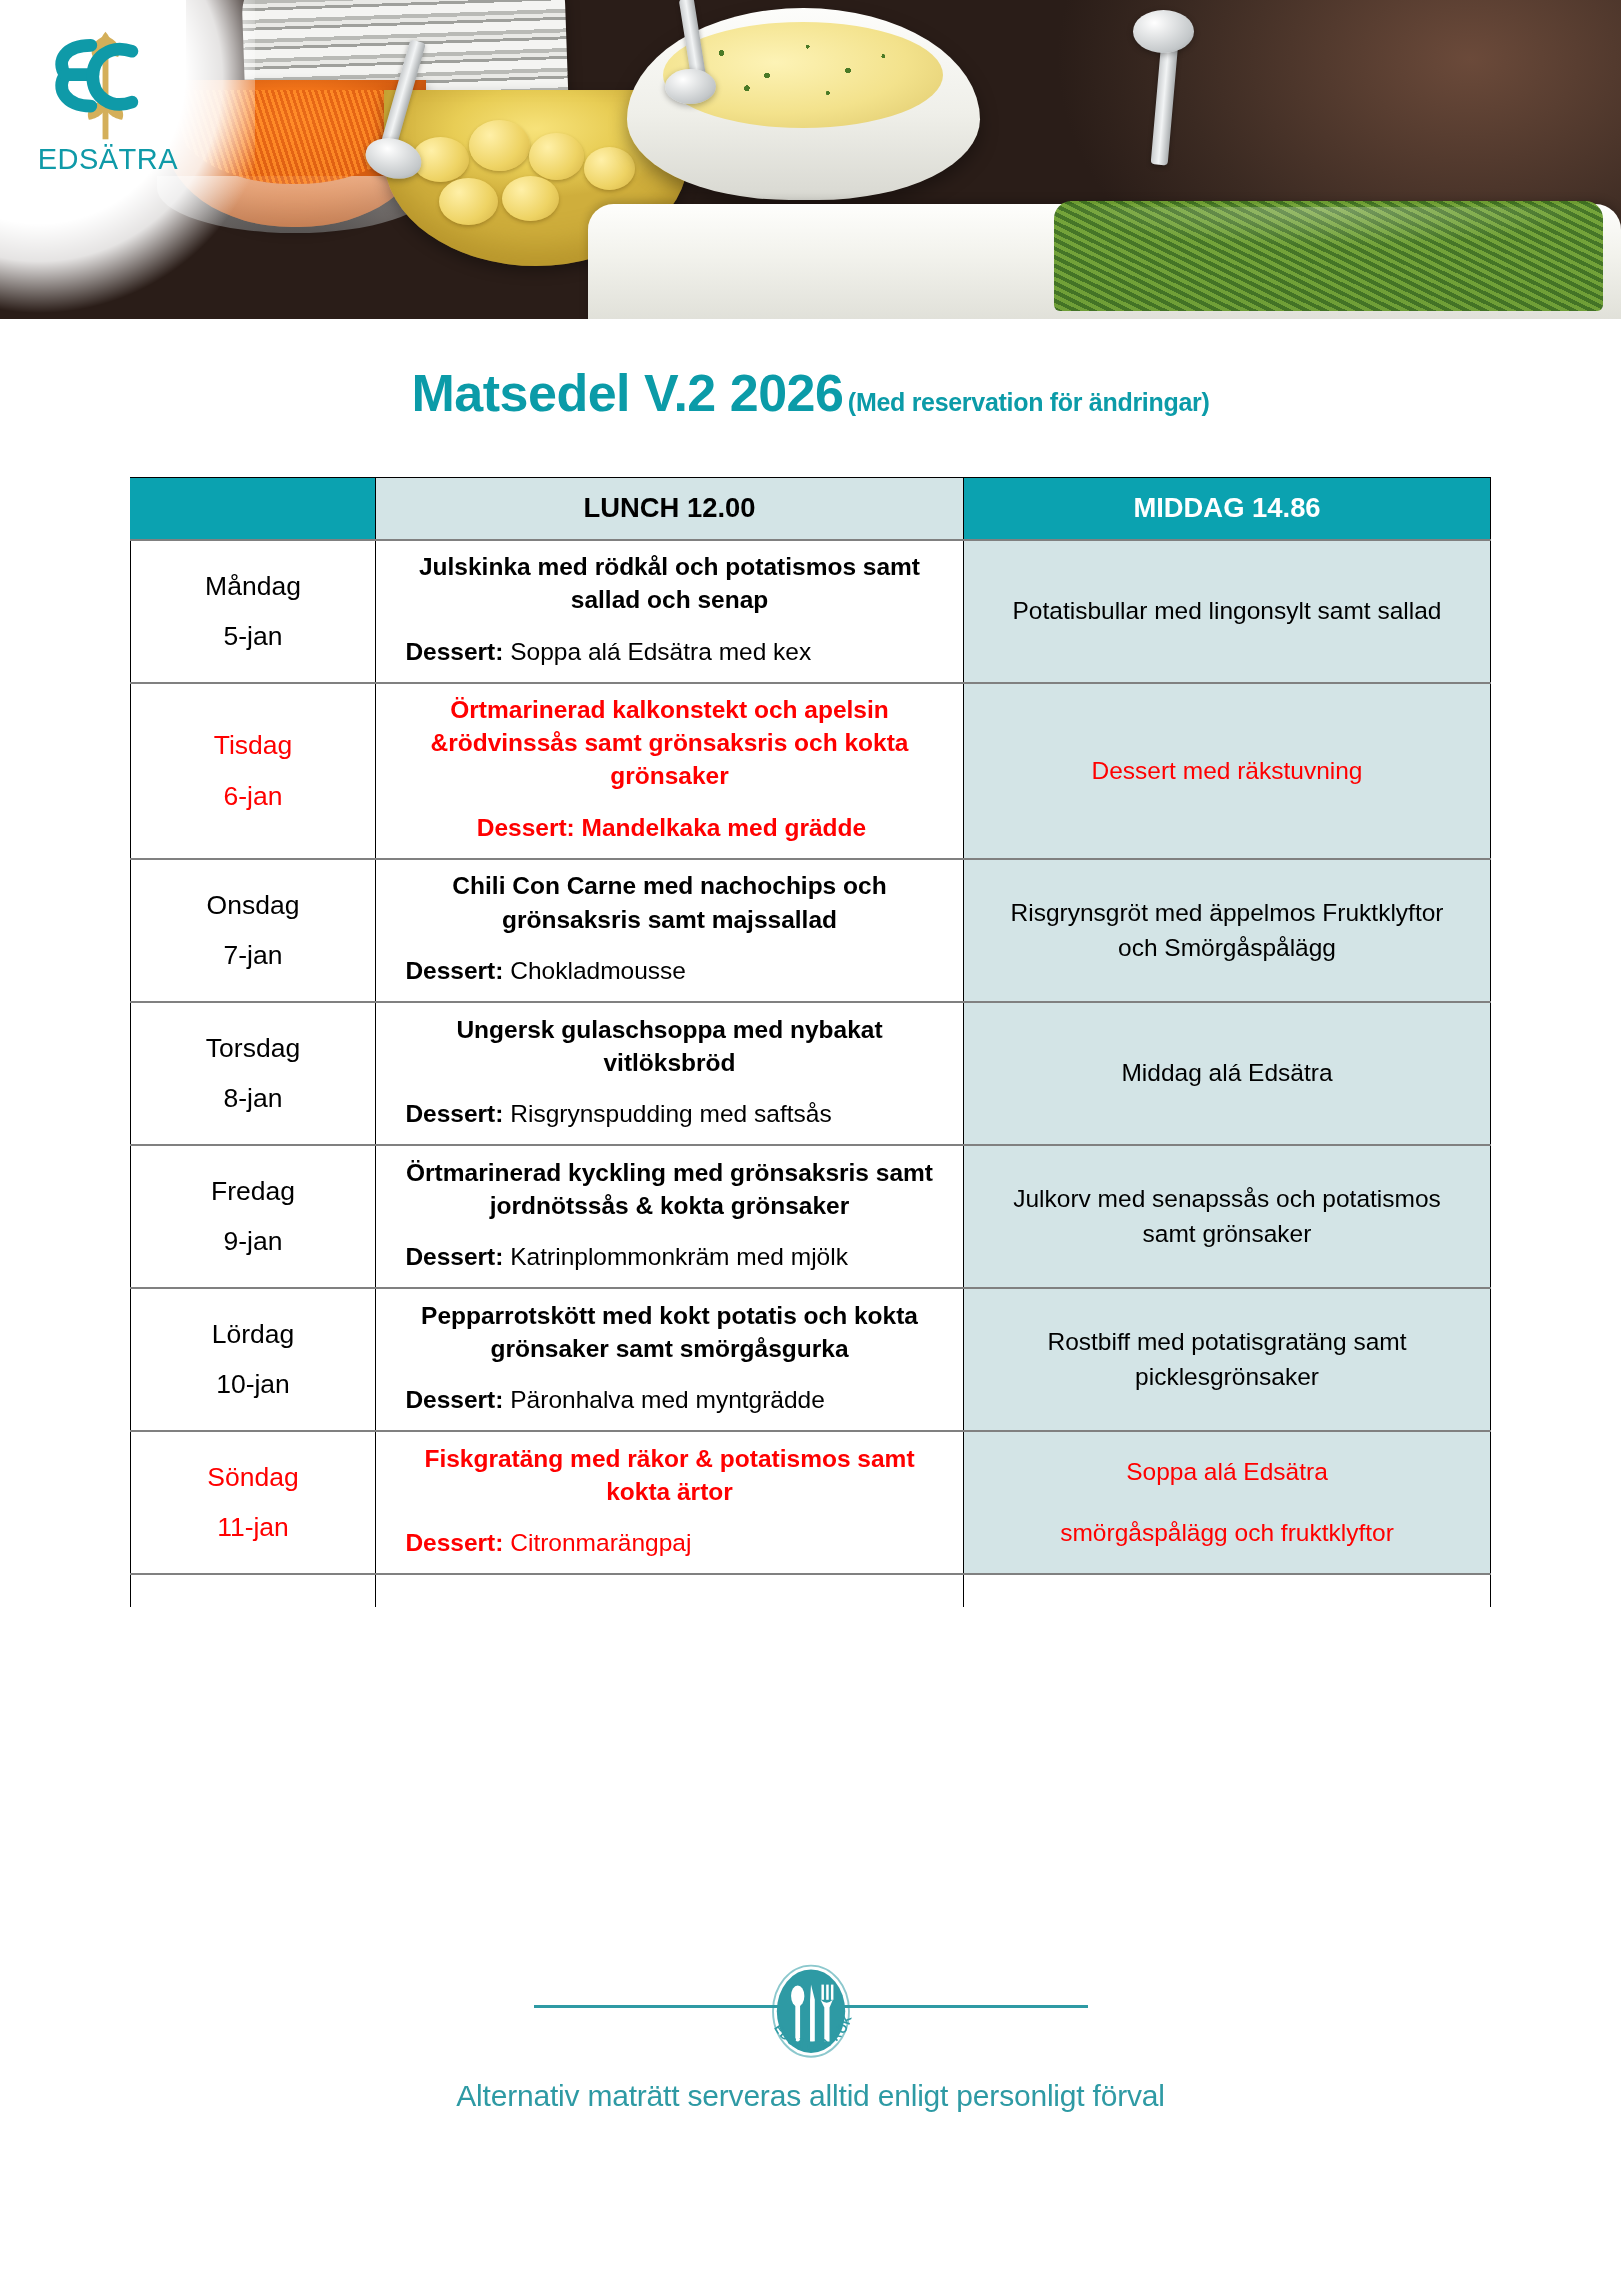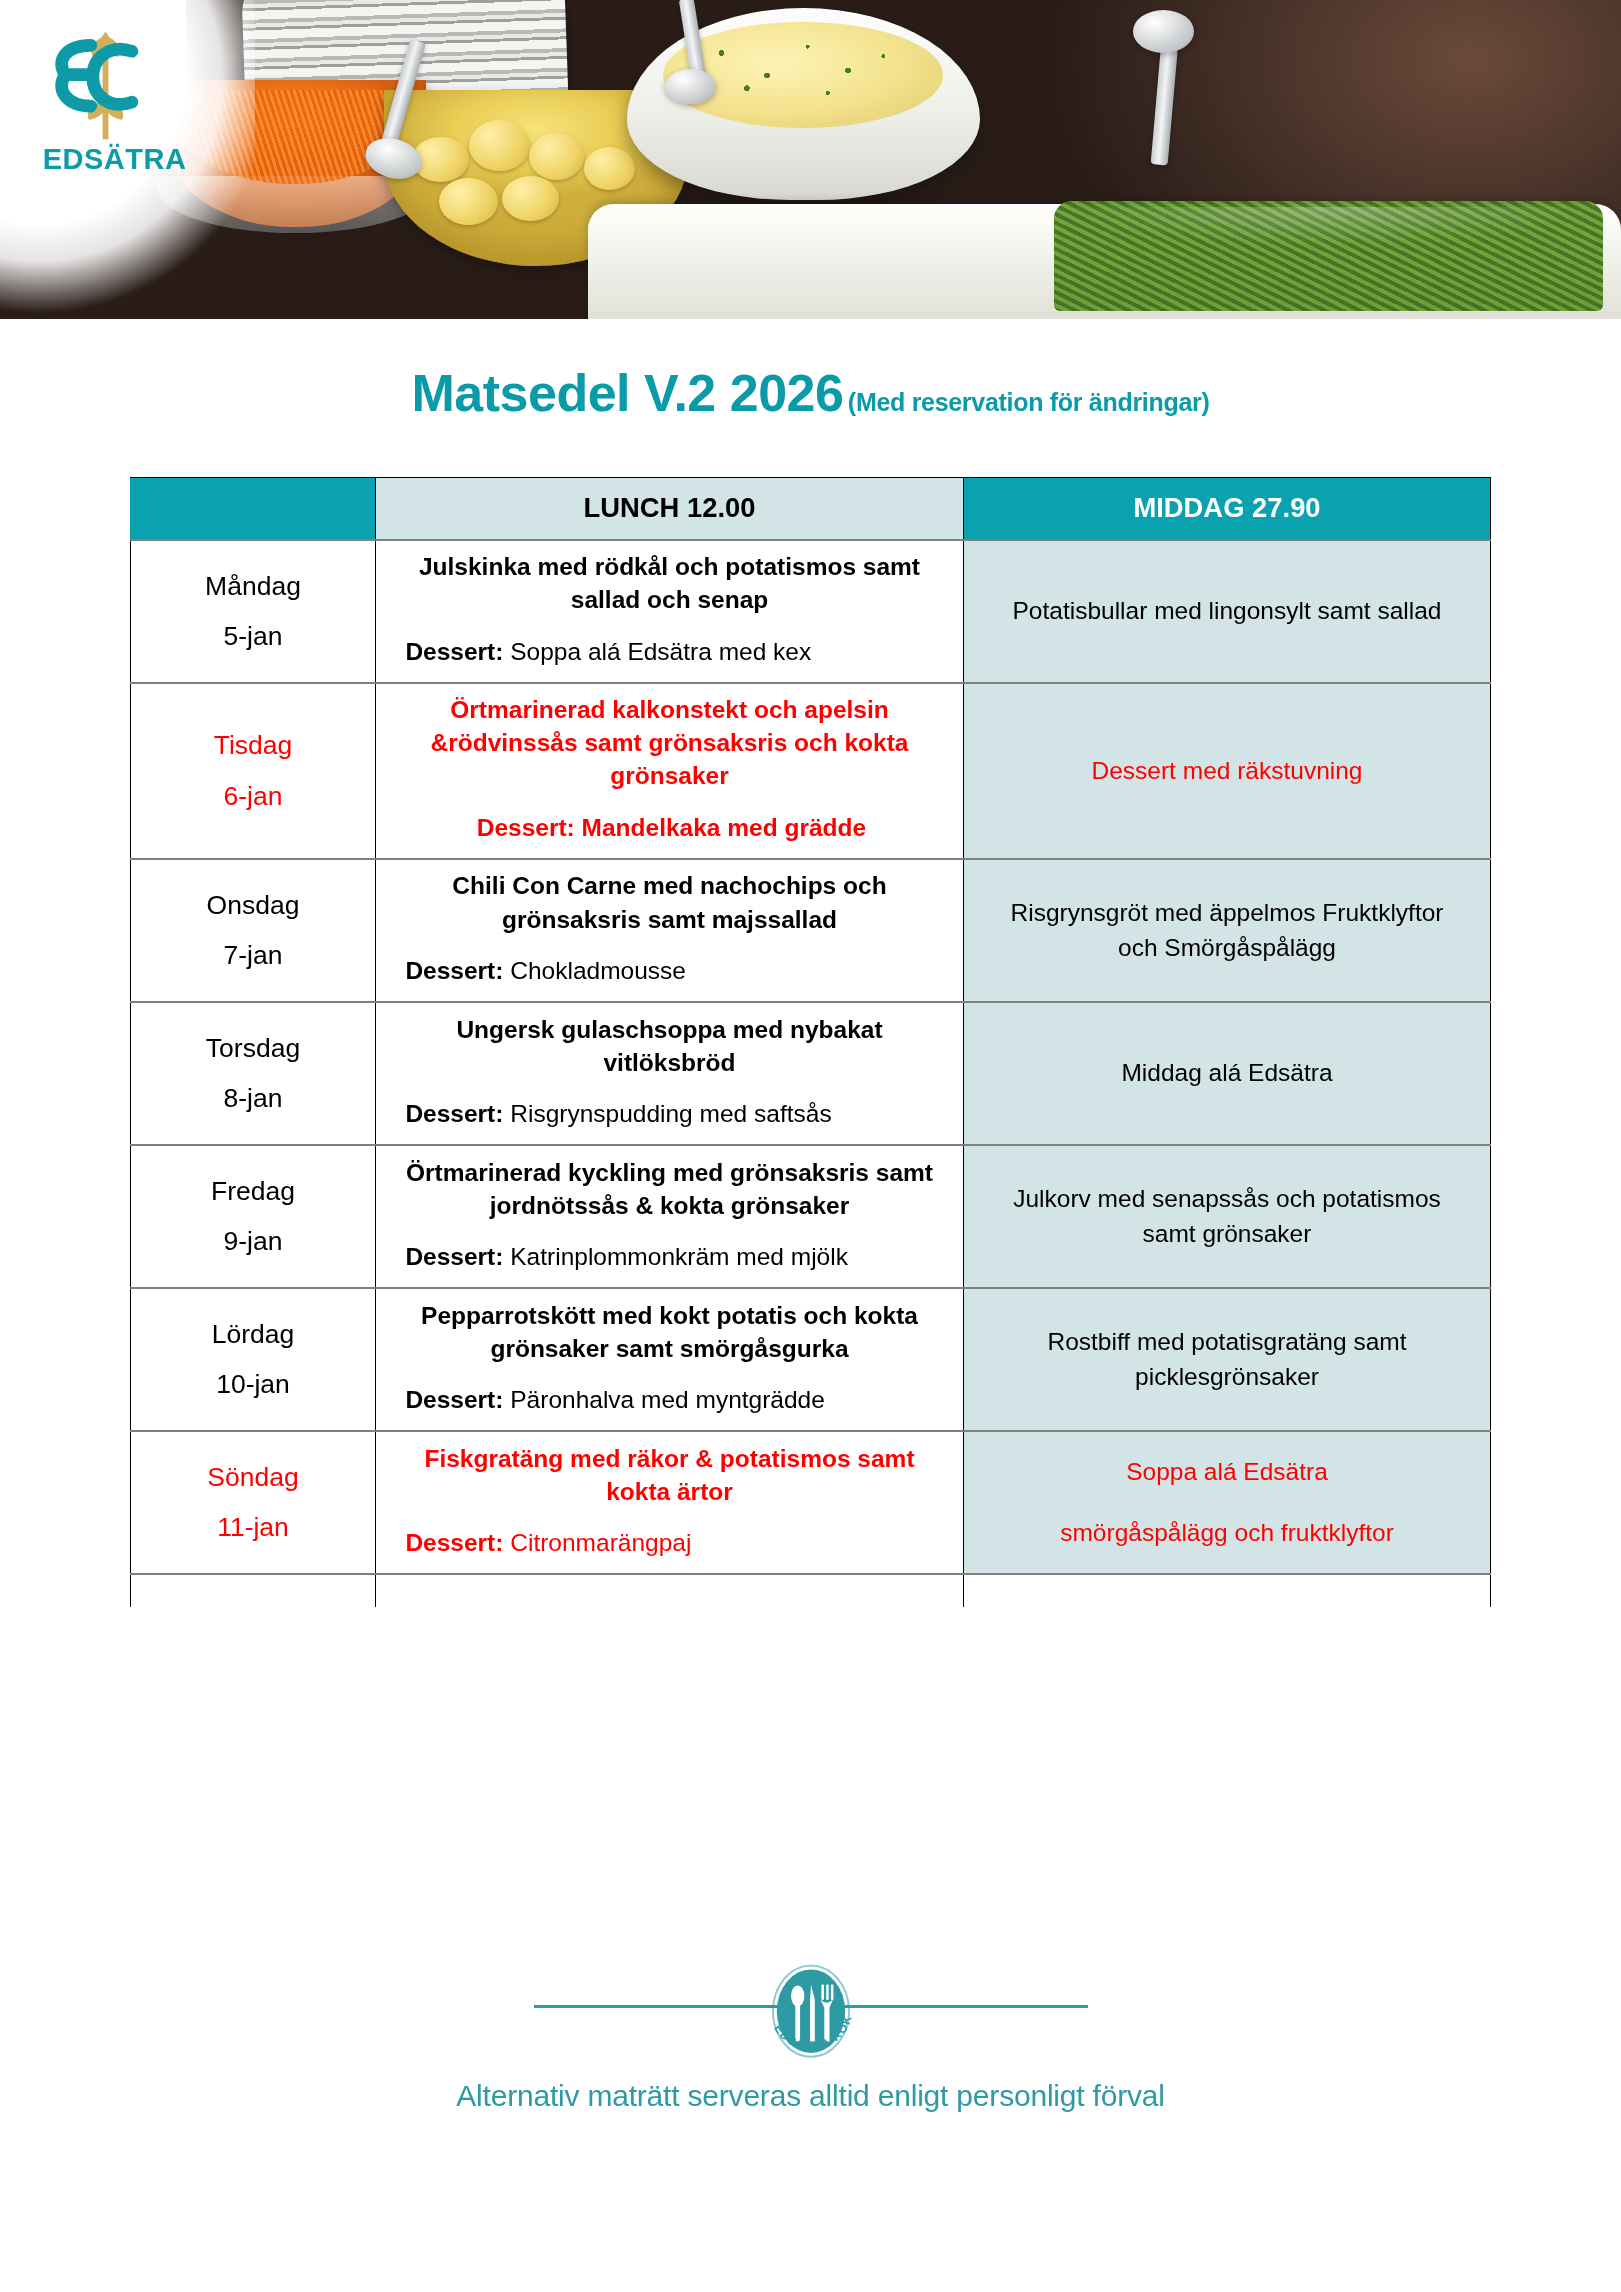--- a/index.html
+++ b/index.html
@@ -167,23 +167,23 @@
   .logo {
     position: absolute;
     left: 21.6px; top: 15.7px;
     width: 167px; height: 172px;
     z-index: 5;
   }
   .logo-word {
     position: absolute;
     left: 7.8px; top: 127px;
     width: 157px;
-    text-align: right;
+    text-align: center;
     color: #0F9AA8;
-    font-weight: bold;
+    font-weight: normal;
     font-size: 29px;
     letter-spacing: 0.5px;
     font-family: "Liberation Sans", sans-serif;
   }
 
   
   .title-row {
     position: absolute;
     left: 0; top: 363px;
     width: 1621px;
@@ -367,21 +367,21 @@
 <table class="menu-table">
   <colgroup>
     <col class="col-day">
       <col class="col-lunch">
       <col class="col-dinner">
   </colgroup>
   <thead>
     <tr>
       <th class="hd-empty"></th>
       <th class="hd-lunch">LUNCH 12.00</th>
-      <th class="hd-dinner">MIDDAG 27.90</th>
+      <th class="hd-dinner">MIDDAG 14.86</th>
     </tr>
   </thead>
   <tbody id="menu-body">
       <tr class="row">
         <td class="cell-day">
           <div>Måndag</div>
           <div>5-jan</div>
         </td>
         <td class="cell-lunch">
           <div class="lunch-main">Julskinka med rödkål och potatismos samt sallad och senap</div>

